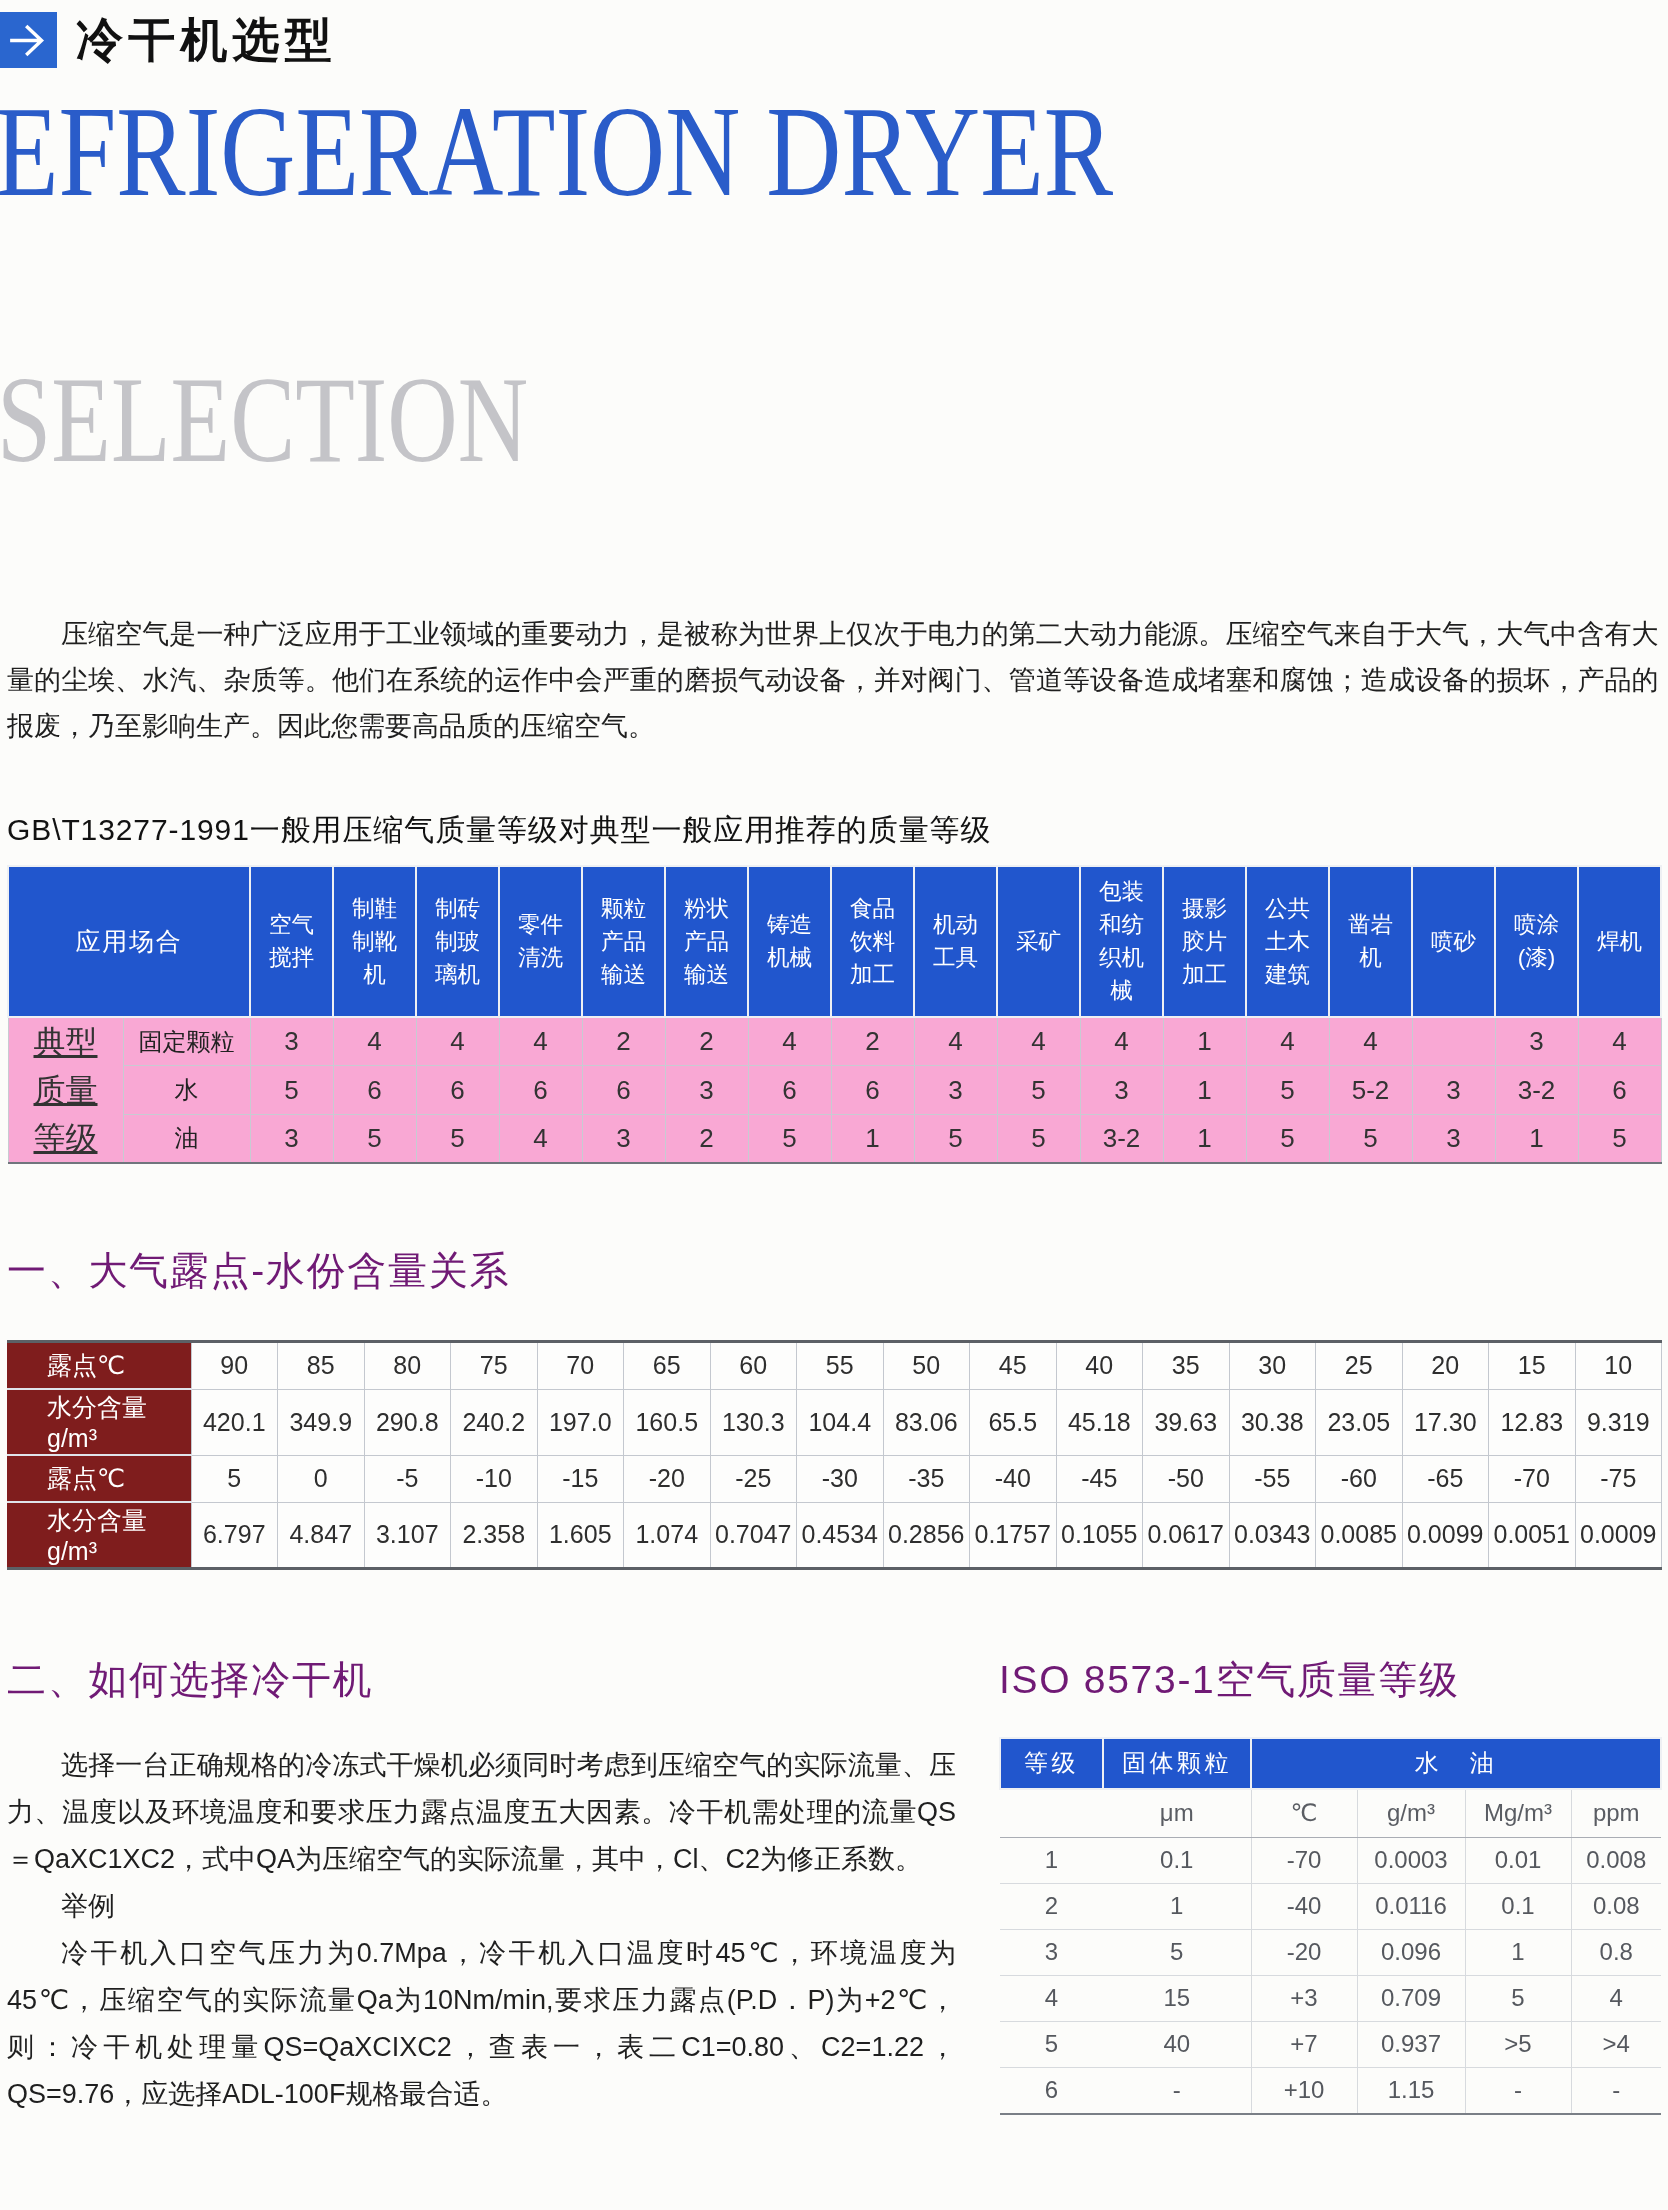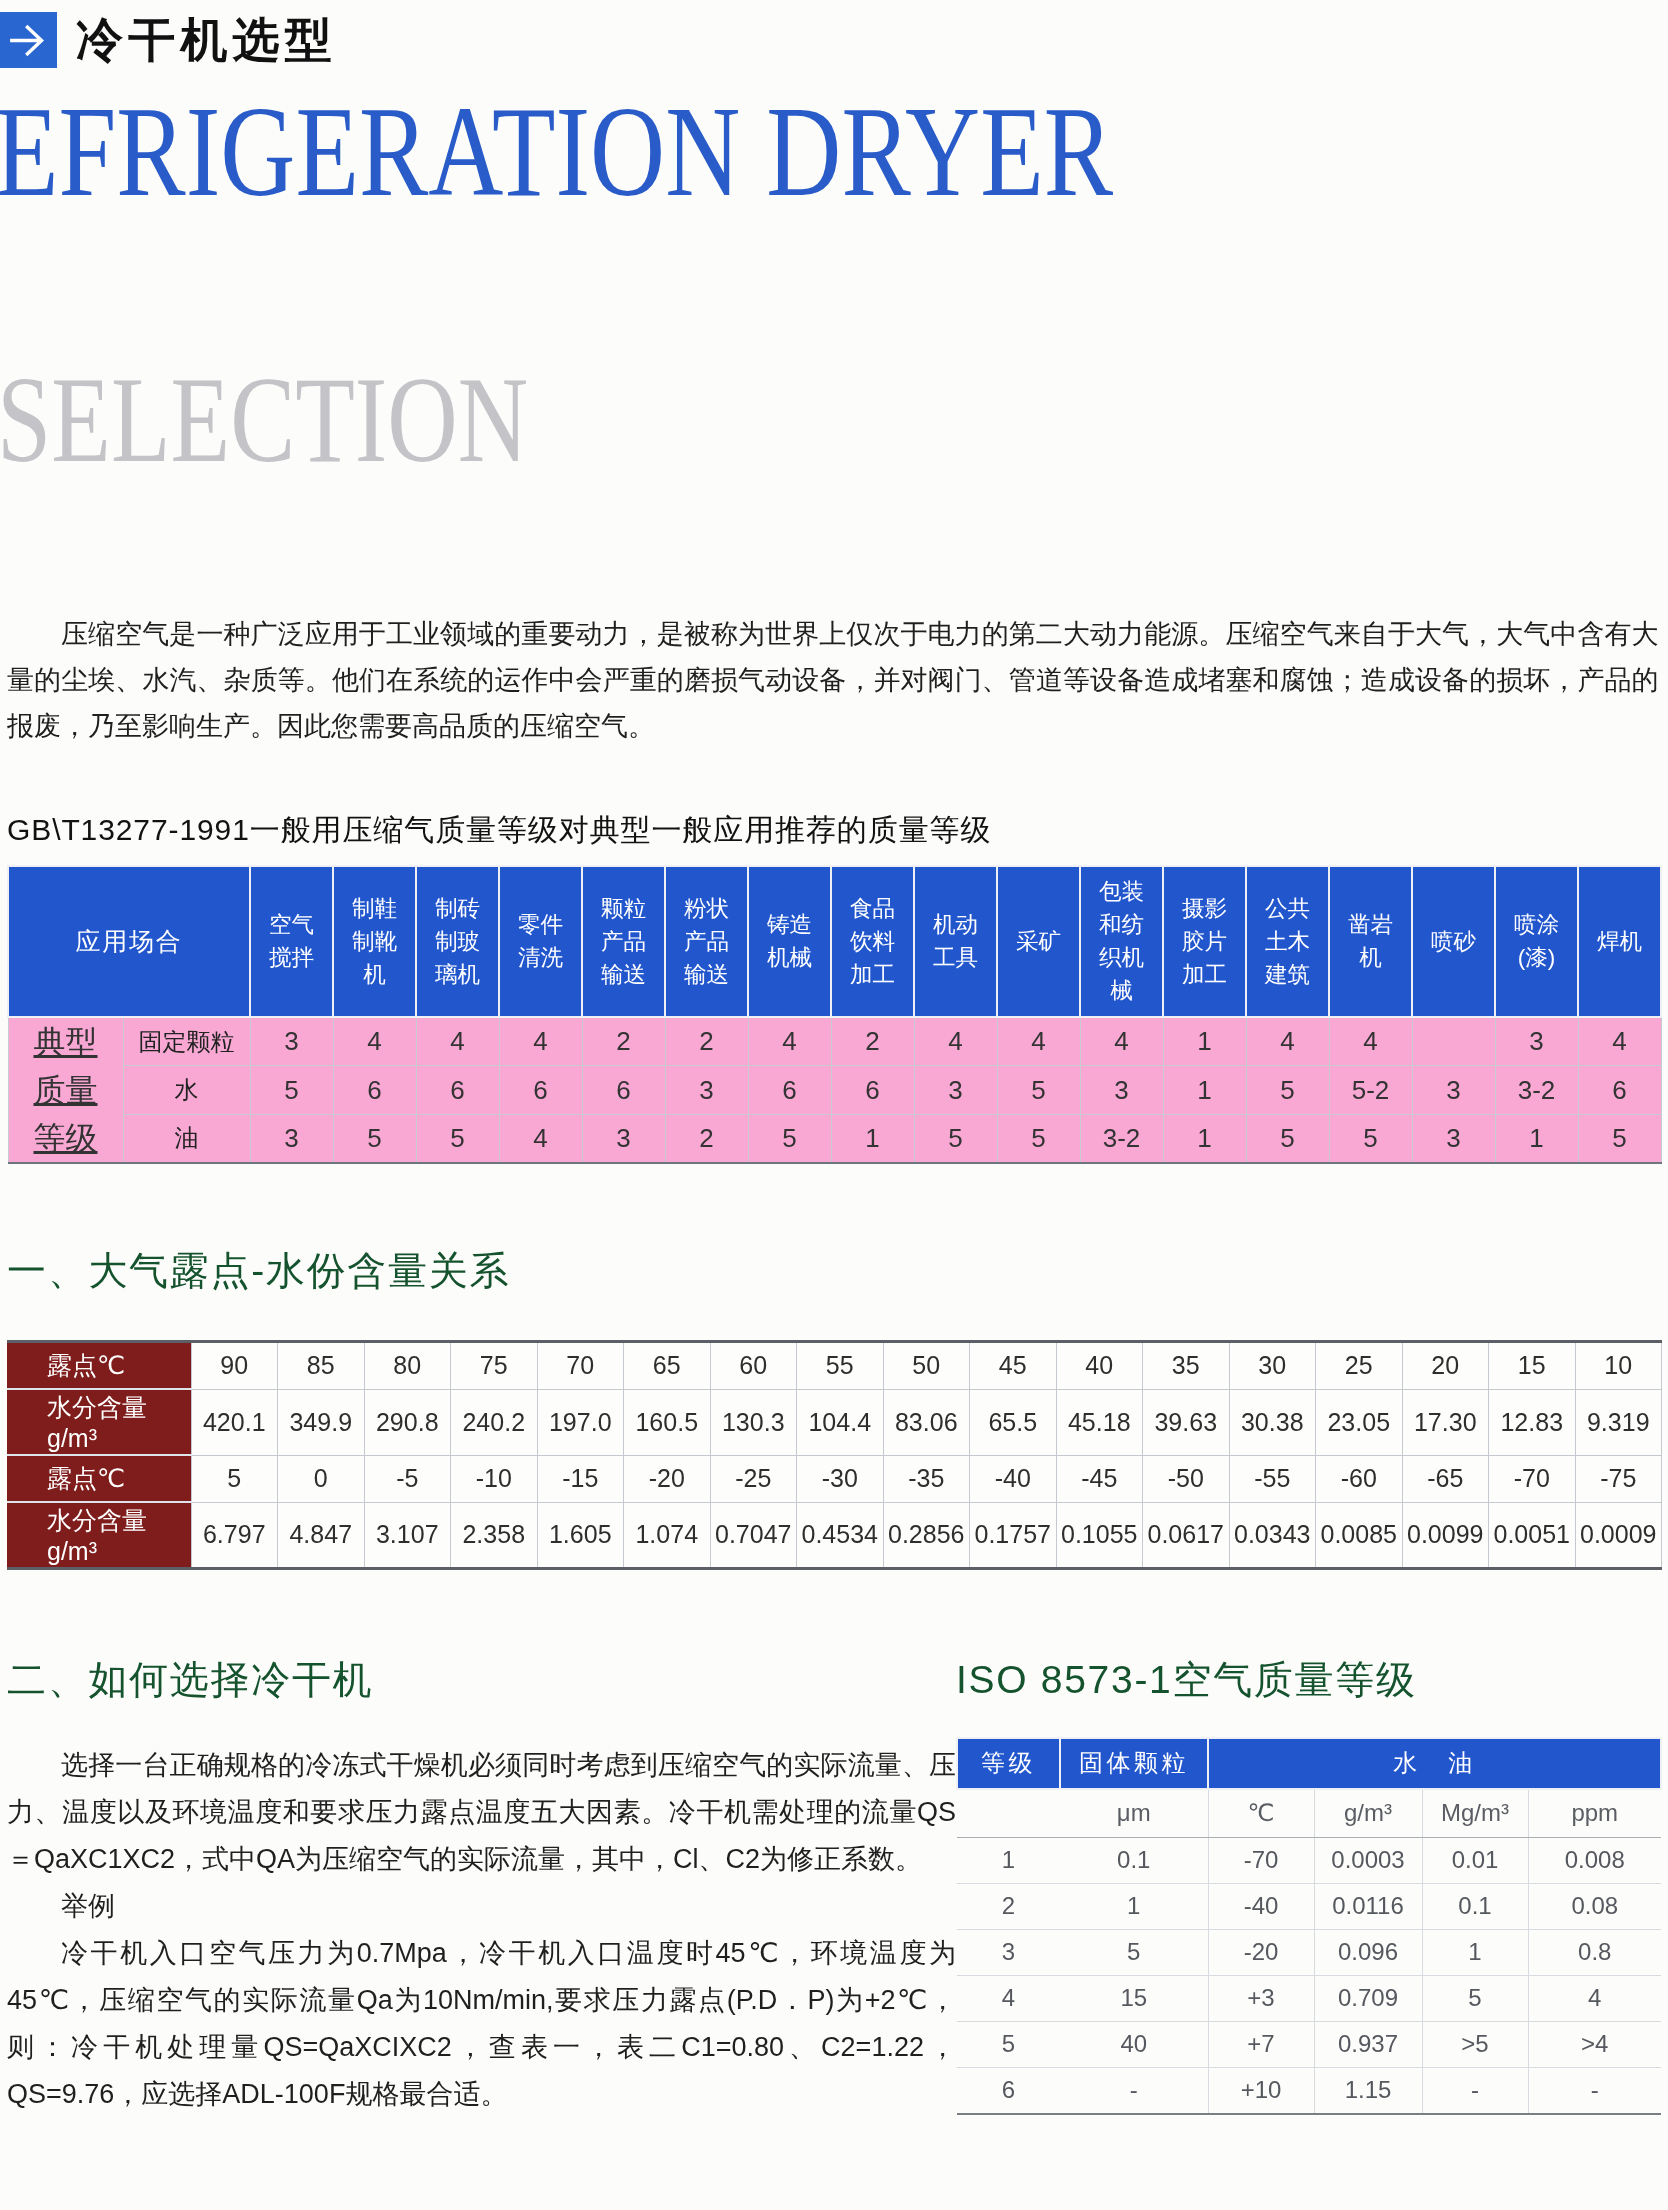--- a/index.html
+++ b/index.html
@@ -16,40 +16,40 @@
     font-size:130px;line-height:1;white-space:nowrap;margin:14px 0 0 -5.2px;
     transform:scaleX(.80);transform-origin:left top;}
   .title-en2{font-family:"Liberation Serif","DejaVu Serif",serif;color:#c4c4c8;
     font-size:122px;line-height:1;white-space:nowrap;margin:-118px 0 0 -3.5px;
     transform:scaleX(.80);transform-origin:left top;}
   .title-spacer{height:261px;}
   
   .intro{margin:0 10.4px 0 7px;font-size:27px;line-height:46px;color:#1f1f1f;text-indent:2em;text-align:justify;}
   
   .h-gbt{margin:61px 7px 14px 7px;font-size:30px;color:#121212;font-weight:normal;letter-spacing:0.9px;}
-  .h-sec{font-size:39px;color:#14532d;font-weight:normal;letter-spacing:1.7px;margin:0 0 0 7px;}
+  .h-sec{font-size:39px;color:#701a75;font-weight:normal;letter-spacing:1.7px;margin:0 0 0 7px;}
   .h-tbl{font-size:37px;color:#151515;font-weight:normal;letter-spacing:0.9px;margin:0;}
   
   table{border-collapse:collapse;table-layout:fixed;}
   td,th{text-align:center;vertical-align:middle;}
   .blue{background:#2156cd;color:#fff;font-weight:normal;}
   
   .gbt{width:1655px;margin:0 7px;border-top:2.6px solid #9aa0a8;border-bottom:2.6px solid #70757d;}
   .gbt th.blue{border:2.6px solid #eef0f3;font-size:22.6px;line-height:33px;padding:8.7px 10.4px;word-break:break-all;height:87px;}
   .gbt th.corner{font-size:25px;letter-spacing:1.7px;}
   .gbt td, .gbt .row-label, .gbt .group-label{border:0.9px solid #c8cbd2;background:#f9a8d4;}
   .gbt td{font-size:26px;color:#333;height:40px;}
   .gbt .row-label{font-size:24px;color:#222;font-weight:normal;}
   .gbt .group-label{font-size:32px;color:#333;font-weight:normal;line-height:48px;padding:0 15.6px;word-break:break-all;text-decoration:underline;}
   
   .dew{width:1655px;margin:0 7px;border-top:3.5px solid #5c6066;border-bottom:3.5px solid #5c6066;}
   .dew th{background:#7f1d1d;color:#fff;font-weight:normal;font-size:25px;text-align:left;padding-left:40px;border-bottom:2.6px solid #dfe3ea;height:43px;}
   .dew td{border:0.9px solid #c4c8cf;font-size:25px;color:#2e2e2e;background:#fdfdfc;height:43px;}
   
-  .cols{display:flex;margin:83px 7px 0 7px;}
+  .cols{display:flex;gap:43px;margin:83px 7px 0 7px;}
   .col-left{flex:0 0 949px;}
   .col-right{flex:1;}
   .col-left p{font-size:27px;line-height:47px;color:#1f1f1f;margin:0;text-indent:2em;text-align:justify;}
   .col-left p.first{margin-top:35px;}
   
   .iso{width:100%;margin-top:29.5px;border-bottom:2.6px solid #7a7f86;}
   .iso th.blue{font-size:24px;border:2.6px solid #eef0f3;height:47px;letter-spacing:3.5px;text-align:center;}
   .iso td{font-size:24px;color:#55585e;height:43px;border-bottom:0.9px solid #d7dade;}
   .iso tr.units td{color:#5a5d63;border-bottom:1.7px solid #a9adb4;font-size:24px;height:45px;}
   .iso td + td + td{border-left:0.9px solid #d7dade;}

